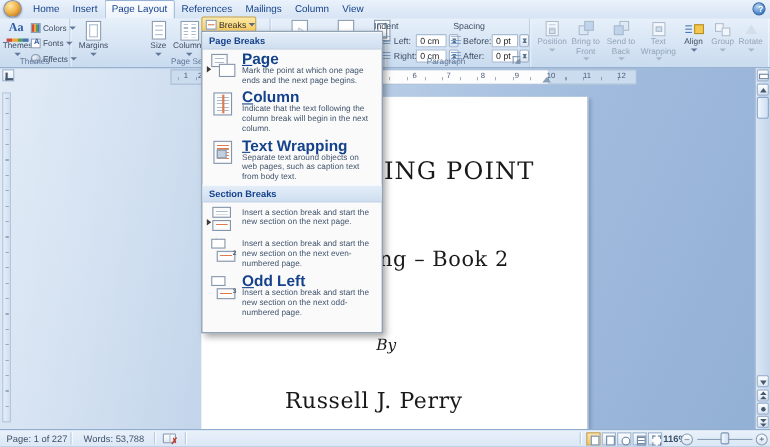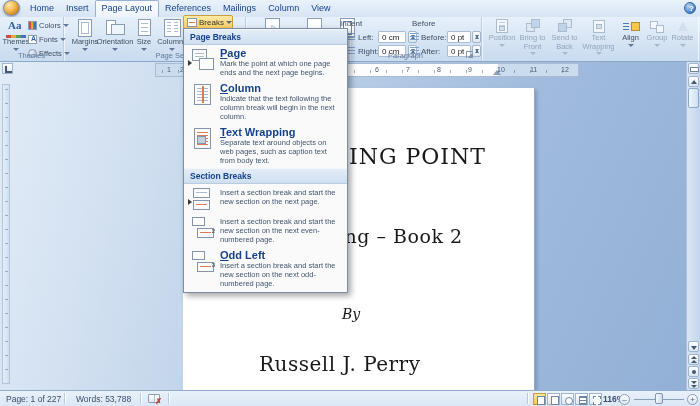--- a/index.html
+++ b/index.html
@@ -103,26 +103,26 @@
 .sbtn.rul::after{content:"";position:absolute;left:1px;top:3px;width:7px;height:3px;background:#fff;border:1px solid #6f86a3}
 .sbtn.up::after{content:"";position:absolute;left:2px;top:3px;border:3px solid transparent;border-bottom:4px solid #44586e;border-top:none}
 .sbtn.dn::after{content:"";position:absolute;left:2px;top:4px;border:3px solid transparent;border-top:4px solid #44586e;border-bottom:none}
 .sbtn.dbu::before{content:"";position:absolute;left:2px;top:1px;border:3px solid transparent;border-bottom:3px solid #44586e;border-top:none}
 .sbtn.dbu::after{content:"";position:absolute;left:2px;top:5px;border:3px solid transparent;border-bottom:3px solid #44586e;border-top:none}
 .sbtn.dbd::before{content:"";position:absolute;left:2px;top:2px;border:3px solid transparent;border-top:3px solid #44586e;border-bottom:none}
 .sbtn.dbd::after{content:"";position:absolute;left:2px;top:6px;border:3px solid transparent;border-top:3px solid #44586e;border-bottom:none}
 .sbtn.ball::after{content:"";position:absolute;left:3px;top:3px;width:4px;height:4px;border-radius:50%;background:#44586e}
 .sthumb{position:absolute;left:1px;top:26px;width:11px;height:20px;background:linear-gradient(90deg,#f0f5fc,#cddff2);border:1px solid #8aa8cc;border-radius:2px}
 
-.menu{position:absolute;left:183px;top:28px;width:165px;z-index:50;background:#fafafa;border:1px solid #7b8ea6;box-shadow:3px 3px 6px rgba(0,0,0,.35);padding-bottom:1px}
+.menu{position:absolute;left:183px;top:28px;width:165px;z-index:50;background:#fafafa;border:1px solid #7b8ea6;box-shadow:3px 3px 6px rgba(0,0,0,.35);padding-bottom:11px}
 .mheader{background:linear-gradient(#e3edf8,#cfdff0);border-top:1px solid #f4f8fc;border-bottom:1px solid #b9cbe0;font-size:8.5px;font-weight:bold;color:#15428b;padding:2px 6px}
 .mitem{display:flex;padding:3px 4px 3px 2px}
 .micon{width:34px;display:flex;justify-content:center;padding-top:1px;flex:none}
 .mtext{width:122px}
-.mtitle{font-size:11px;font-weight:bold;color:#15428b;line-height:10px}
+.mtitle{font-size:14px;font-weight:bold;color:#15428b;line-height:10px}
 .mtitle::first-letter{text-decoration:underline}
 .mdesc{font-size:7.5px;color:#42556d;line-height:9px;margin-top:1px}
 .mi{position:relative;width:26px;height:22px}
 .mi i{position:absolute;background:#fff;border:1px solid #8494aa}
 .lb{background-image:repeating-linear-gradient(#a9bccf 0 1px,transparent 1px 3px)!important;background-clip:content-box!important;padding:2px}
 .lo{background-image:repeating-linear-gradient(#dd7a4e 0 1px,transparent 1px 3px)!important;background-clip:content-box!important;padding:2px}
 .icon-page .sa{left:2px;top:0;width:15px;height:12px}
 .icon-page .sb{left:9px;top:9px;width:15px;height:12px}
 .icon-page::before,.icon-np::before{content:"";position:absolute;left:-2px;top:11px;border-left:4px solid #3a3a3a;border-top:3px solid transparent;border-bottom:3px solid transparent}
 .icon-column .sa{left:4px;top:0;width:17px;height:21px}
@@ -236,27 +236,20 @@
       <div class="glabel">Themes</div>
     </div>
 
     <div class="grp" style="left:64px;width:182px">
       <div class="bb" style="left:6px;width:30px">
         <span class="ico ico-margins">
             <i class="pgz"></i>
           </span>
         <span class="lbl">Margins</span>
       </div>
-      <div class="bb" style="left:33px;width:36px">
-        <span class="ico ico-orient">
-            <i class="pgz pa"></i>
-            <i class="pgz pb"></i>
-          </span>
-        <span class="lbl">Orientation</span>
-      </div>
       <div class="bb" style="left:68px;width:24px">
         <span class="ico ico-size">
             <i class="pgz"></i>
           </span>
         <span class="lbl">Size</span>
       </div>
       <div class="bb" style="left:92px;width:32px">
         <span class="ico ico-cols">
             <i class="pgz"></i>
           </span>
@@ -273,21 +266,21 @@
       <div class="pbi pbi-pc" style="left:59px">
           <i class="pgz"></i>
         </div>
       <div class="pbi pbi-pb" style="left:92px">
           <i class="pgz"></i>
         </div>
     </div>
 
     <div class="grp" style="left:330px;width:152px">
       <span class="flbl" style="left:10px;top:2px">Indent</span>
-      <span class="flbl" style="left:82px;top:2px">Before</span>
+      <span class="flbl" style="left:82px;top:2px">Spacing</span>
       <i class="ic-ind" style="left:16px;top:16px"></i>
       <span class="flbl" style="left:28px;top:16px">Left:</span>
       <div class="fld" style="left:48px;top:14px;width:28px">0 cm</div>
       <span class="spin" style="left:78px;top:14px"></span>
       <i class="ic-ind" style="left:16px;top:30px"></i>
       <span class="flbl" style="left:28px;top:30px">Right:</span>
       <div class="fld" style="left:48px;top:28px;width:28px">0 cm</div>
       <span class="spin" style="left:78px;top:28px"></span>
       <i class="ic-ind" style="left:80px;top:16px"></i>
       <span class="flbl" style="left:91px;top:16px">Before:</span>

